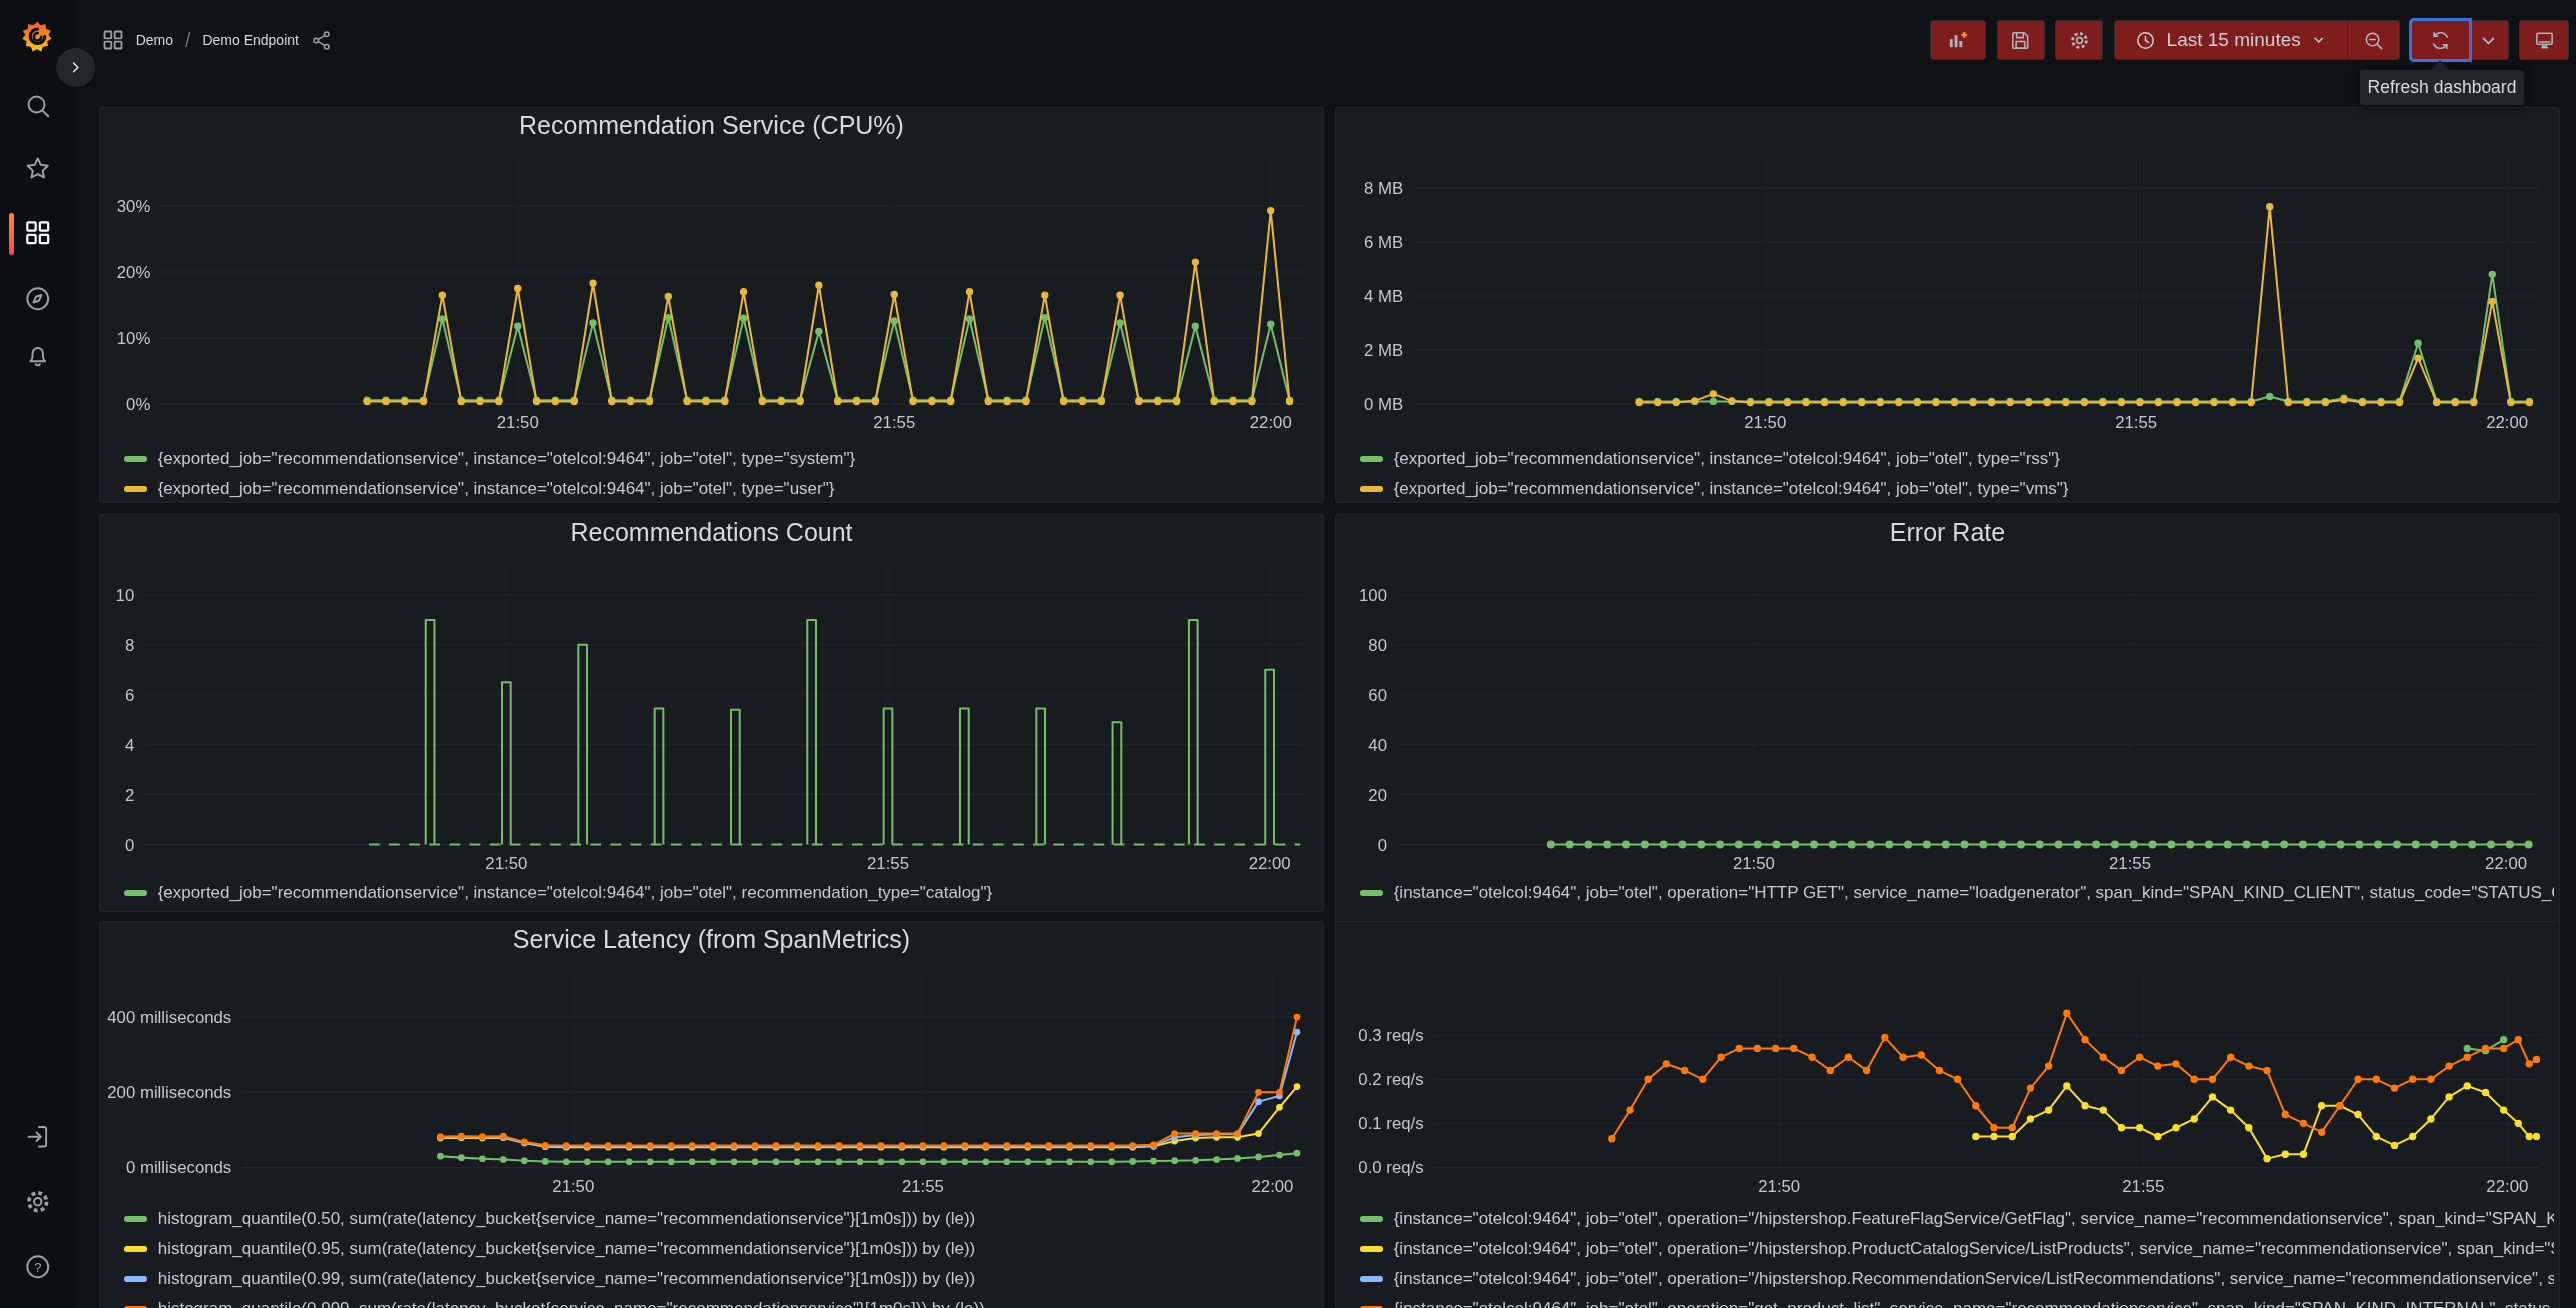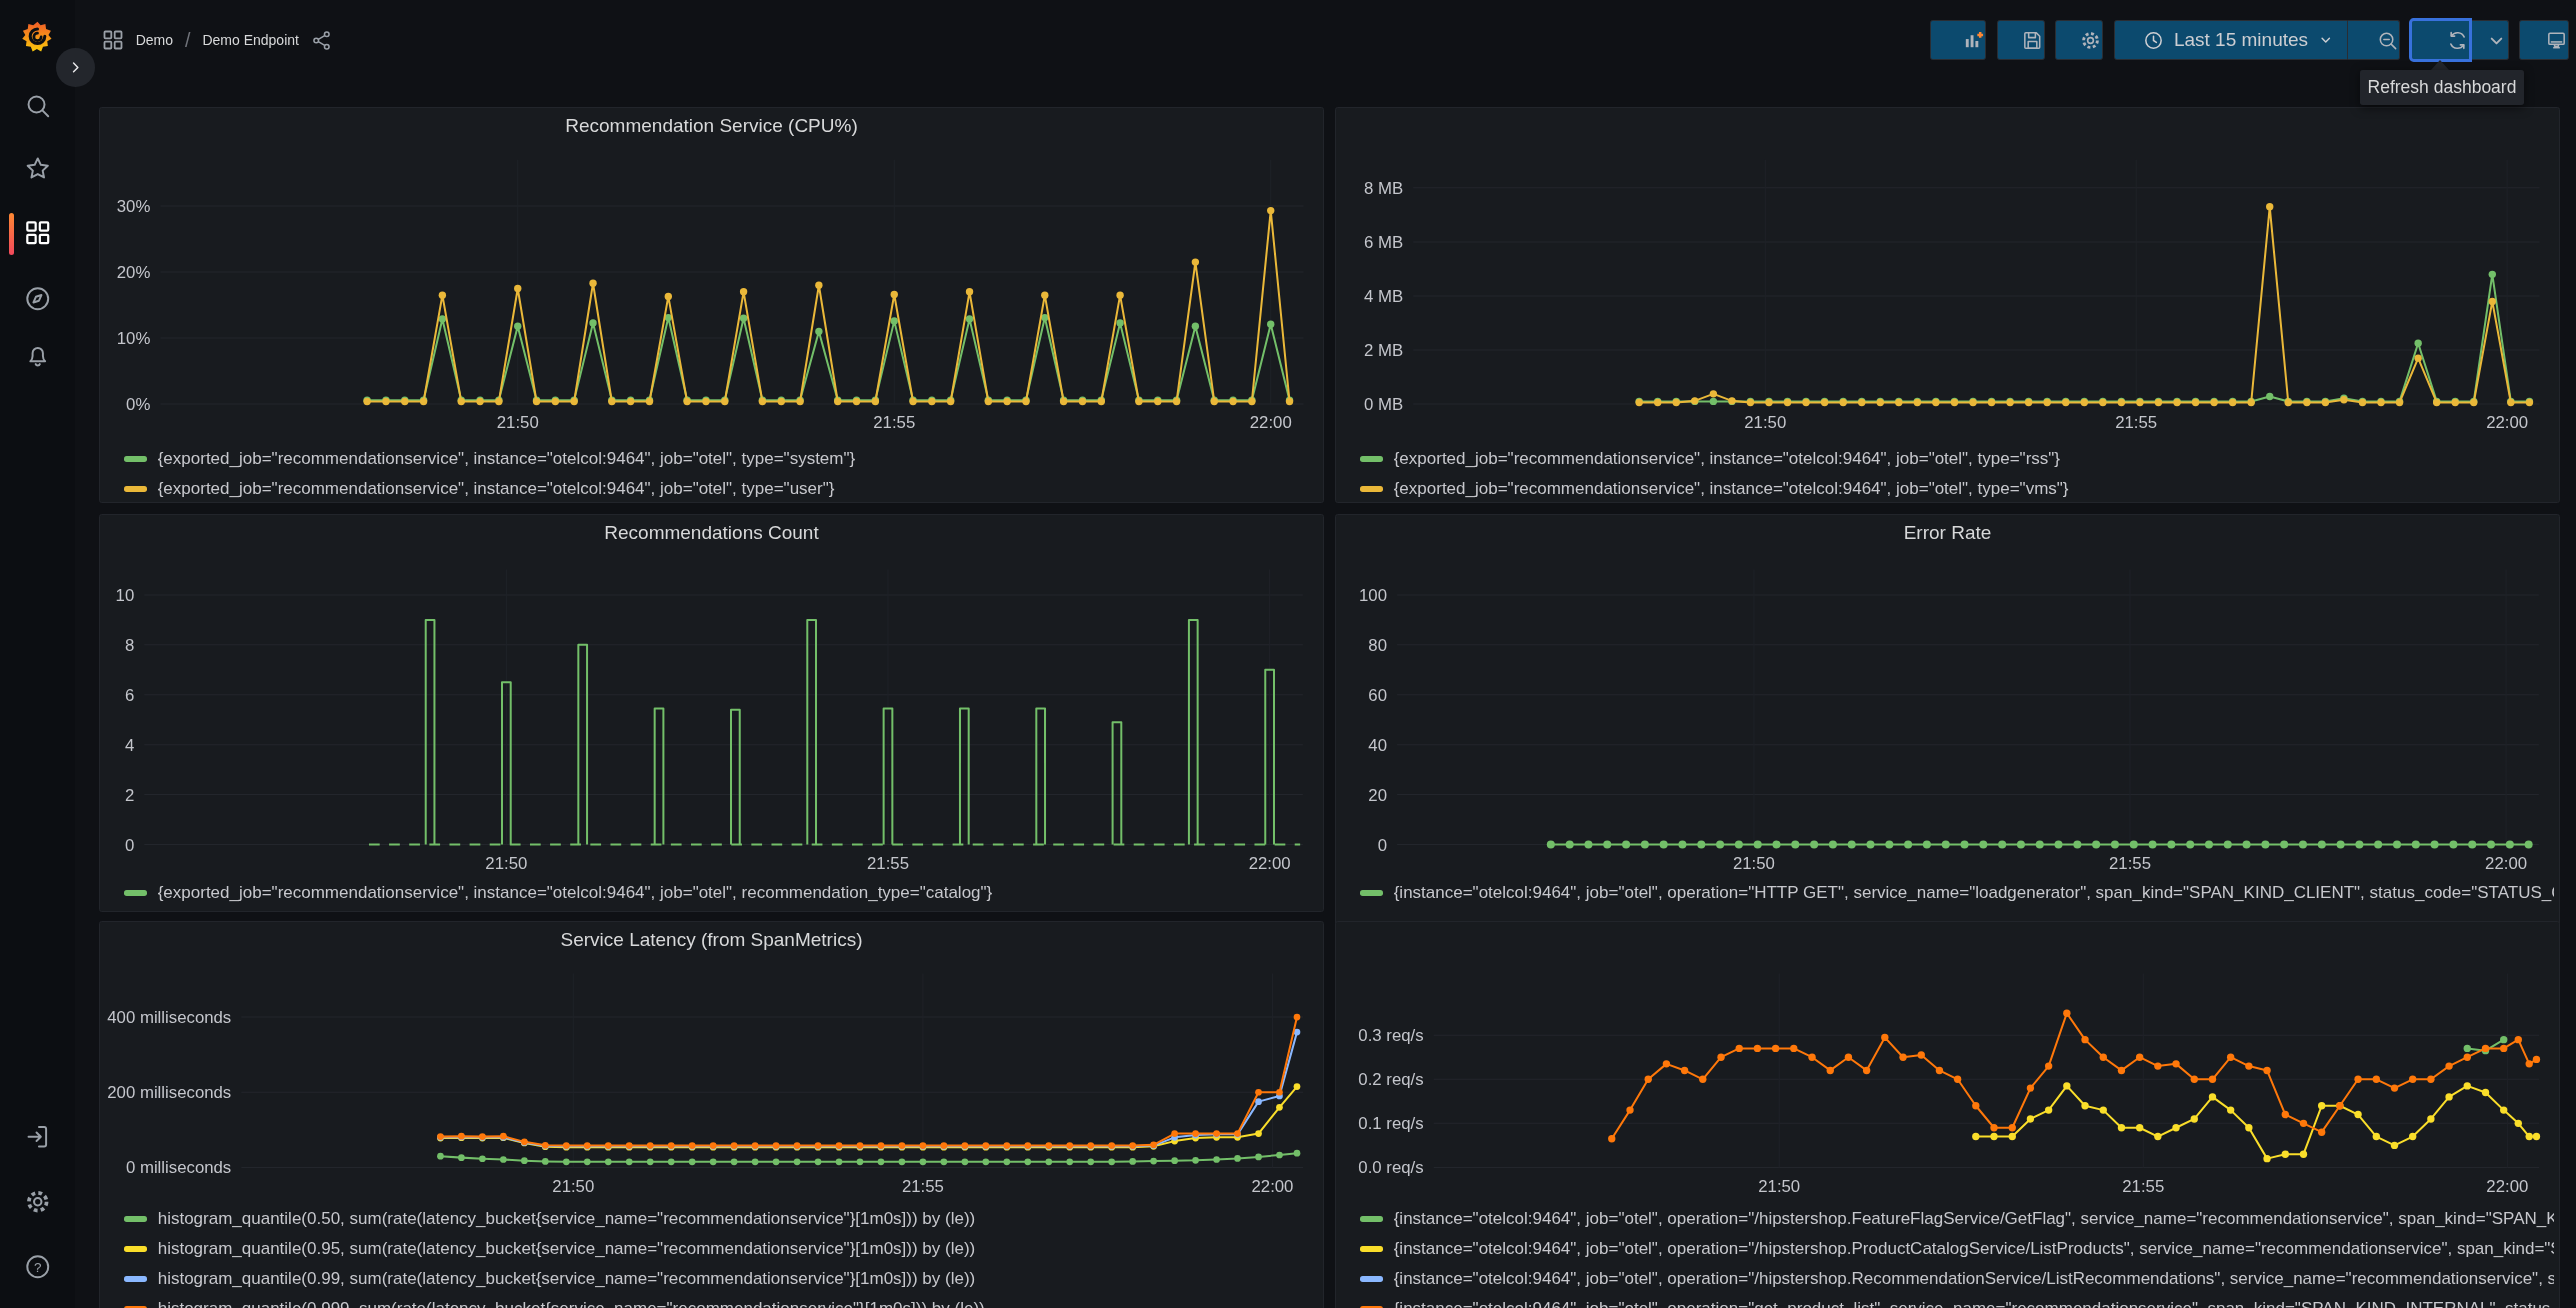--- a/index.html
+++ b/index.html
@@ -19,22 +19,22 @@
   .expand-btn svg{width:14.8px;height:14.8px}
   
   .breadcrumb{position:absolute;left:101px;top:20px;height:40px;display:flex;align-items:center;gap:10.7px;z-index:5}
   .breadcrumb .bc-icon{width:24px;height:24px;color:#9aa0a8}
   .breadcrumb .bc-icon svg{width:24px;height:24px;display:block}
   .bc-text{font-size:14px;color:#d8d9da}
   .bc-sep{font-size:19.5px;color:#70737a;margin:0 1.3px}
   .share{width:23px;height:23px;color:#9aa0a8;cursor:pointer}
   .share svg{width:23px;height:23px;display:block}
   .toolbar{position:absolute;top:20px;right:6.7px;display:flex;align-items:stretch;height:40px;gap:10.7px;z-index:7}
-  .tbtn{background:#0c4a6e;border:0.7px solid #2a2d33;border-radius:2.7px;display:flex;align-items:center;
-        justify-content:flex-end;color:#b0b4bb;cursor:pointer;box-sizing:border-box}
+  .tbtn{background:#7f1d1d;border:0.7px solid #2a2d33;border-radius:2.7px;display:flex;align-items:center;
+        justify-content:center;color:#b0b4bb;cursor:pointer;box-sizing:border-box}
   .tbtn svg{width:23px;height:23px;display:block}
   .tbtn.sq{width:48px}
   .tbtn.first{width:56px}
   .group{display:flex}
   .group .tbtn{border-radius:0}
   .group .tbtn:first-child{border-radius:2.7px 0 0 2.7px}
   .group .tbtn:last-child{border-radius:0 2.7px 2.7px 0;border-left:none}
   .timepicker{width:234px;gap:9.4px;font-size:19px;color:#cdced2;padding:0 12px;box-sizing:border-box}
   .timepicker .caret svg{width:17.5px;height:17.5px}
   .zoomout{width:52px}
@@ -43,21 +43,21 @@
   .kiosk{width:50px}
   
   .tooltip{position:absolute;top:70px;left:2360px;width:164px;height:35px;background:#22252b;
            border-radius:2.7px;display:flex;align-items:center;justify-content:center;font-size:17.5px;
            color:#d8d9da;z-index:9;box-shadow:0 2.7px 9.4px rgba(0,0,0,.5)}
   .tooltip-arrow{position:absolute;top:60px;left:2431px;width:0;height:0;z-index:9;
            border-left:9.4px solid transparent;border-right:9.4px solid transparent;border-bottom:10.7px solid #22252b}
   
   .panel{position:absolute;width:1225px;background:#181b1f;border:0.7px solid #22252b;border-radius:2.7px;
          box-sizing:border-box;overflow:hidden}
-  .ptitle{height:35px;display:flex;align-items:center;justify-content:center;font-size:19px;
+  .ptitle{height:35px;display:flex;align-items:center;justify-content:center;font-size:25px;
           font-weight:500;color:#d8d9da;cursor:pointer}
   .chart{position:absolute;left:0;display:block}
   .legend{position:absolute;left:24px;right:5.4px;overflow:hidden}
   .lrow{display:flex;align-items:center;gap:10.7px;height:30px;white-space:nowrap;overflow:hidden;cursor:pointer}
   .sw{width:23px;height:6px;border-radius:2.7px;flex-shrink:0}
   .ltx{font-size:17px;color:#c7c8cd}
   .tick{fill:#c4c6cc;font-size:25px;font-family:"Liberation Sans",sans-serif}
 </style>
 </head>
 <body>

